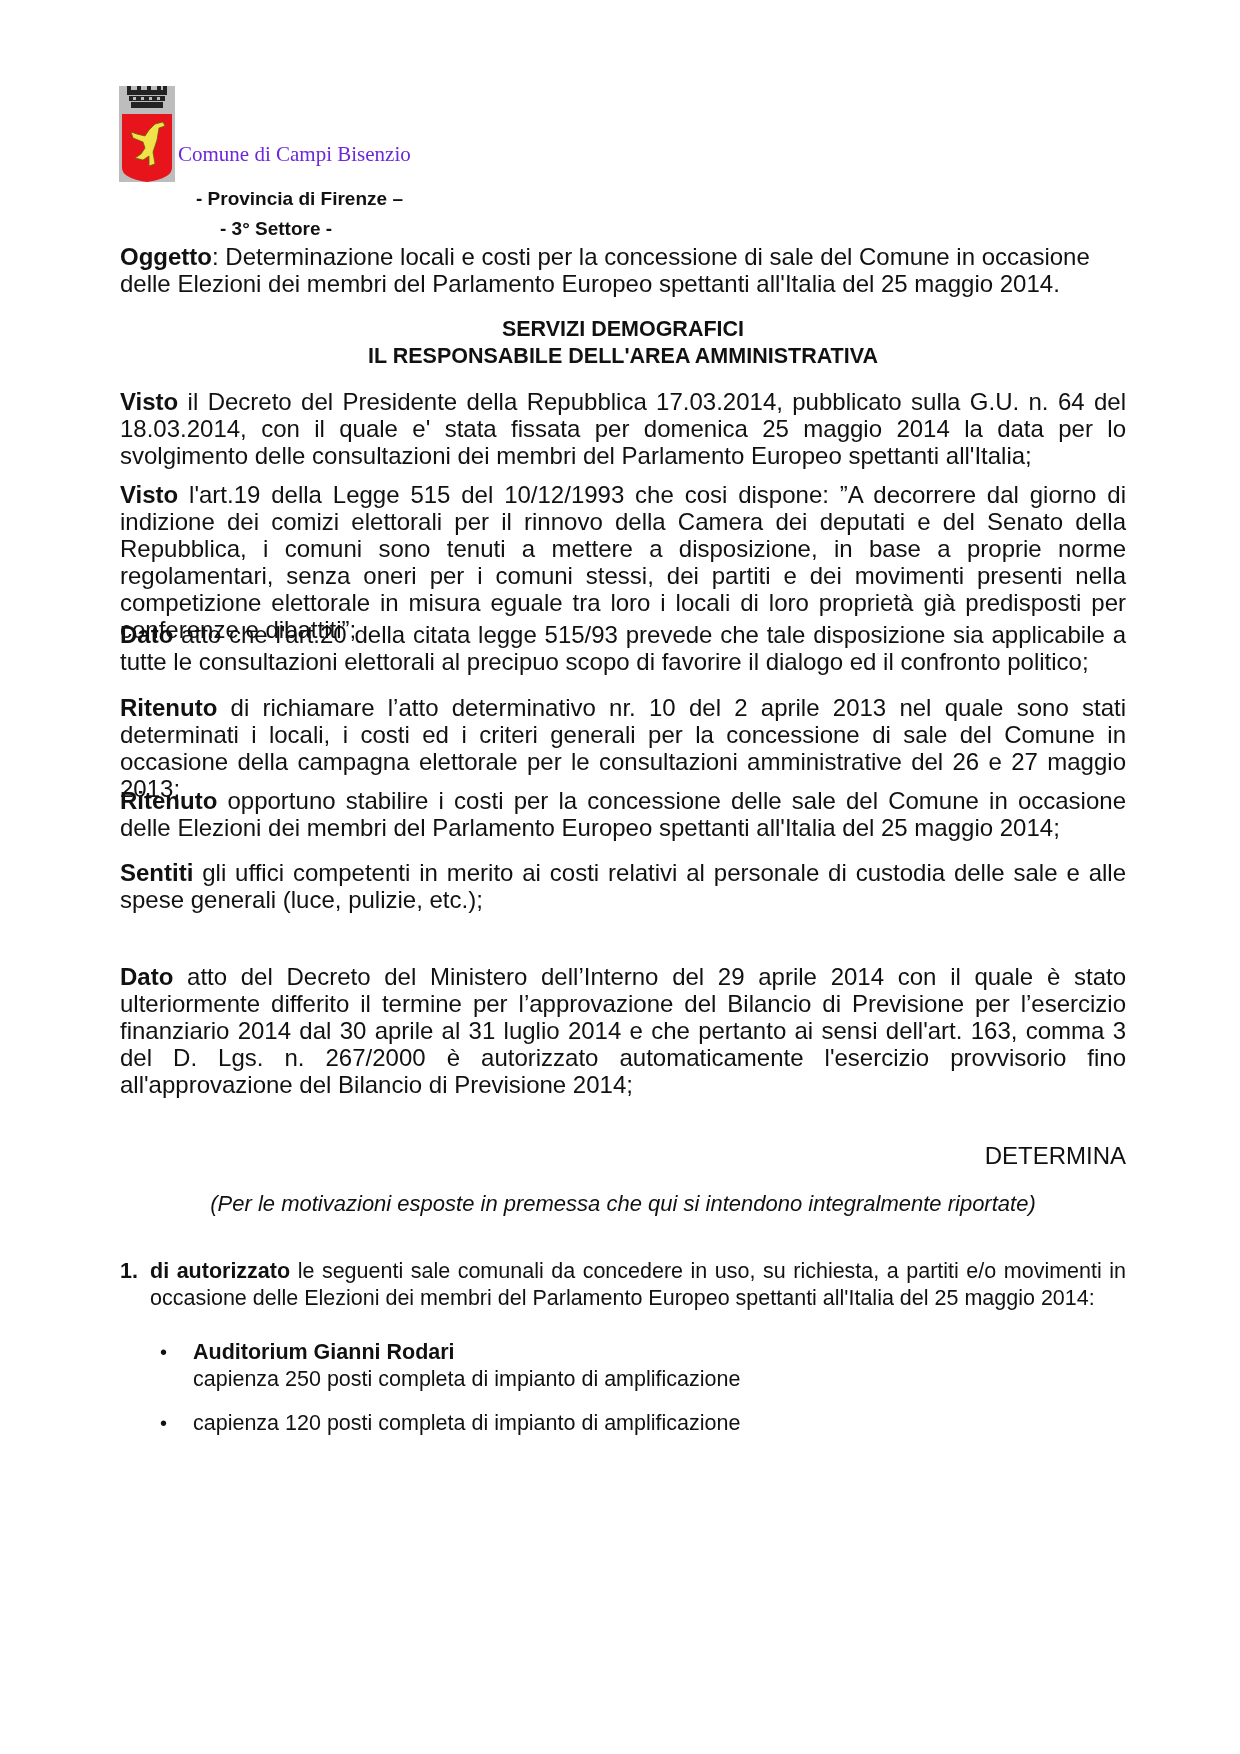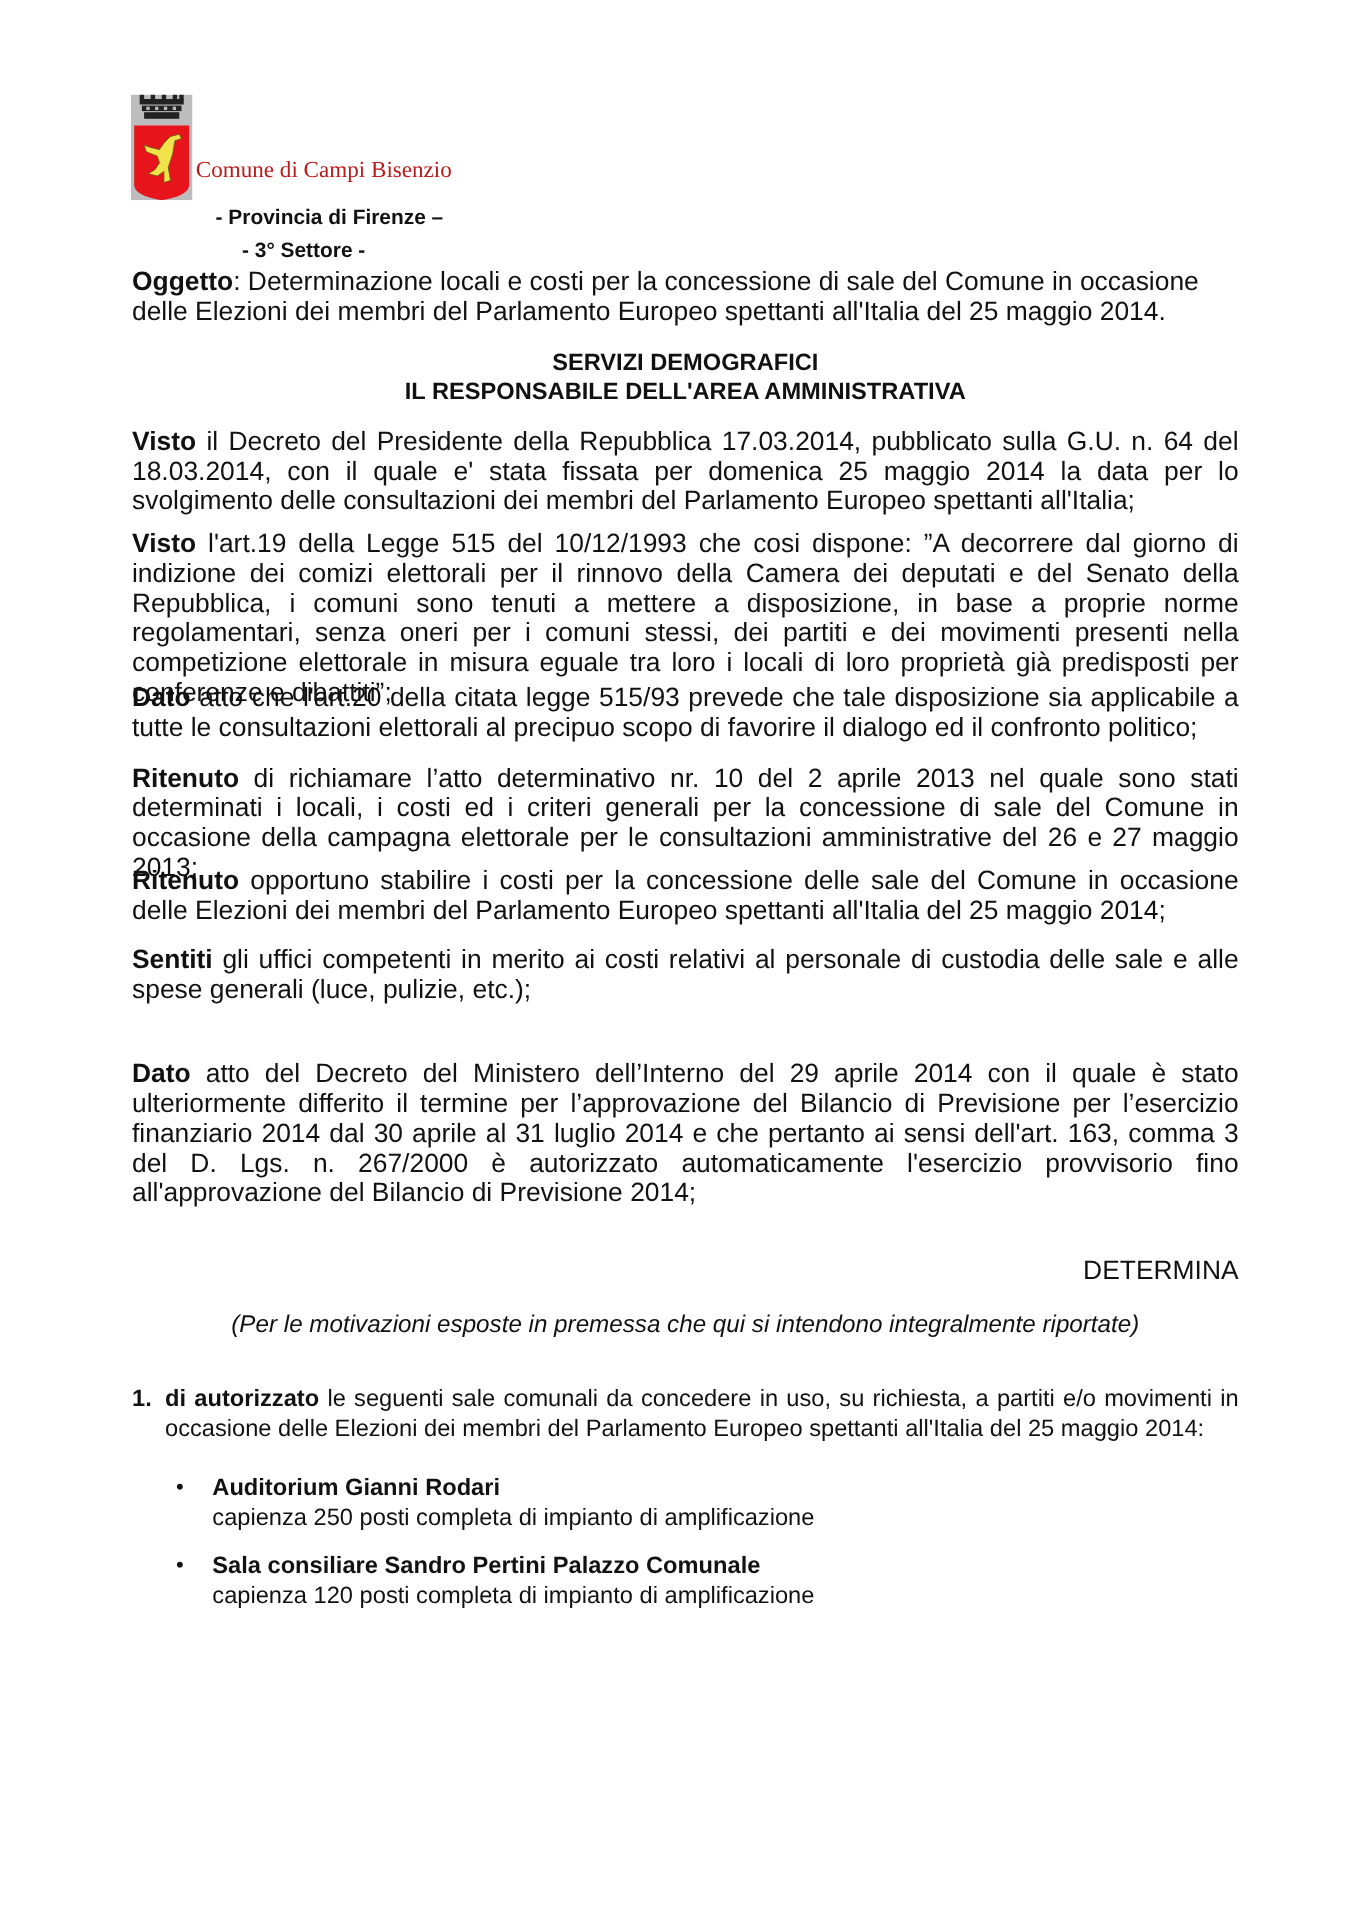--- a/index.html
+++ b/index.html
@@ -3,21 +3,21 @@
 <meta charset="utf-8">
 <style>
   html, body { margin: 0; padding: 0; background: #ffffff; }
   body { width: 1240px; height: 1754px; position: relative; overflow: hidden;
          font-family: "Liberation Sans", sans-serif; color: #111111; }
   .page { position: absolute; left: 0; top: 0; width: 1240px; height: 1754px; }
 
   
   .logo { position: absolute; left: 119px; top: 86px; width: 56px; height: 96px; }
   .municipality { position: absolute; left: 178px; top: 142px;
-                  font-family: "Liberation Serif", serif; font-size: 21px; color: #b91c1c; }
+                  font-family: "Liberation Serif", serif; font-size: 21px; color: #6d28d9; }
   .province { position: absolute; left: 196px; top: 188px; font-size: 19px; font-weight: bold; }
   .sector { position: absolute; left: 220px; top: 218px; font-size: 19px; font-weight: bold; }
 
   
   .content { position: absolute; left: 120px; width: 1006px; font-size: 24px; line-height: 27px; }
   .p { margin: 0; text-align: justify; }
   .p b { font-weight: bold; }
   .center { text-align: center; }
   .title { font-weight: bold; text-align: center; font-size: 21.5px; line-height: 27px; }
   .italic { font-style: italic; text-align: center; }
@@ -108,18 +108,17 @@
   <div class="bullet" style="top:1339px;">
     <span class="dot">•</span>
     <div class="txt">
       <div class="name">Auditorium Gianni Rodari</div>
       <div>capienza 250 posti completa di impianto di amplificazione</div>
     </div>
   </div>
   <div class="bullet" style="top:1410px;">
     <span class="dot">•</span>
     <div class="txt">
-      <div class="name">Sala consiliare Sandro Pertini Palazzo Comunale</div>
       <div>capienza 120 posti completa di impianto di amplificazione</div>
     </div>
   </div>
 
 </div>
 
 </body></html>

